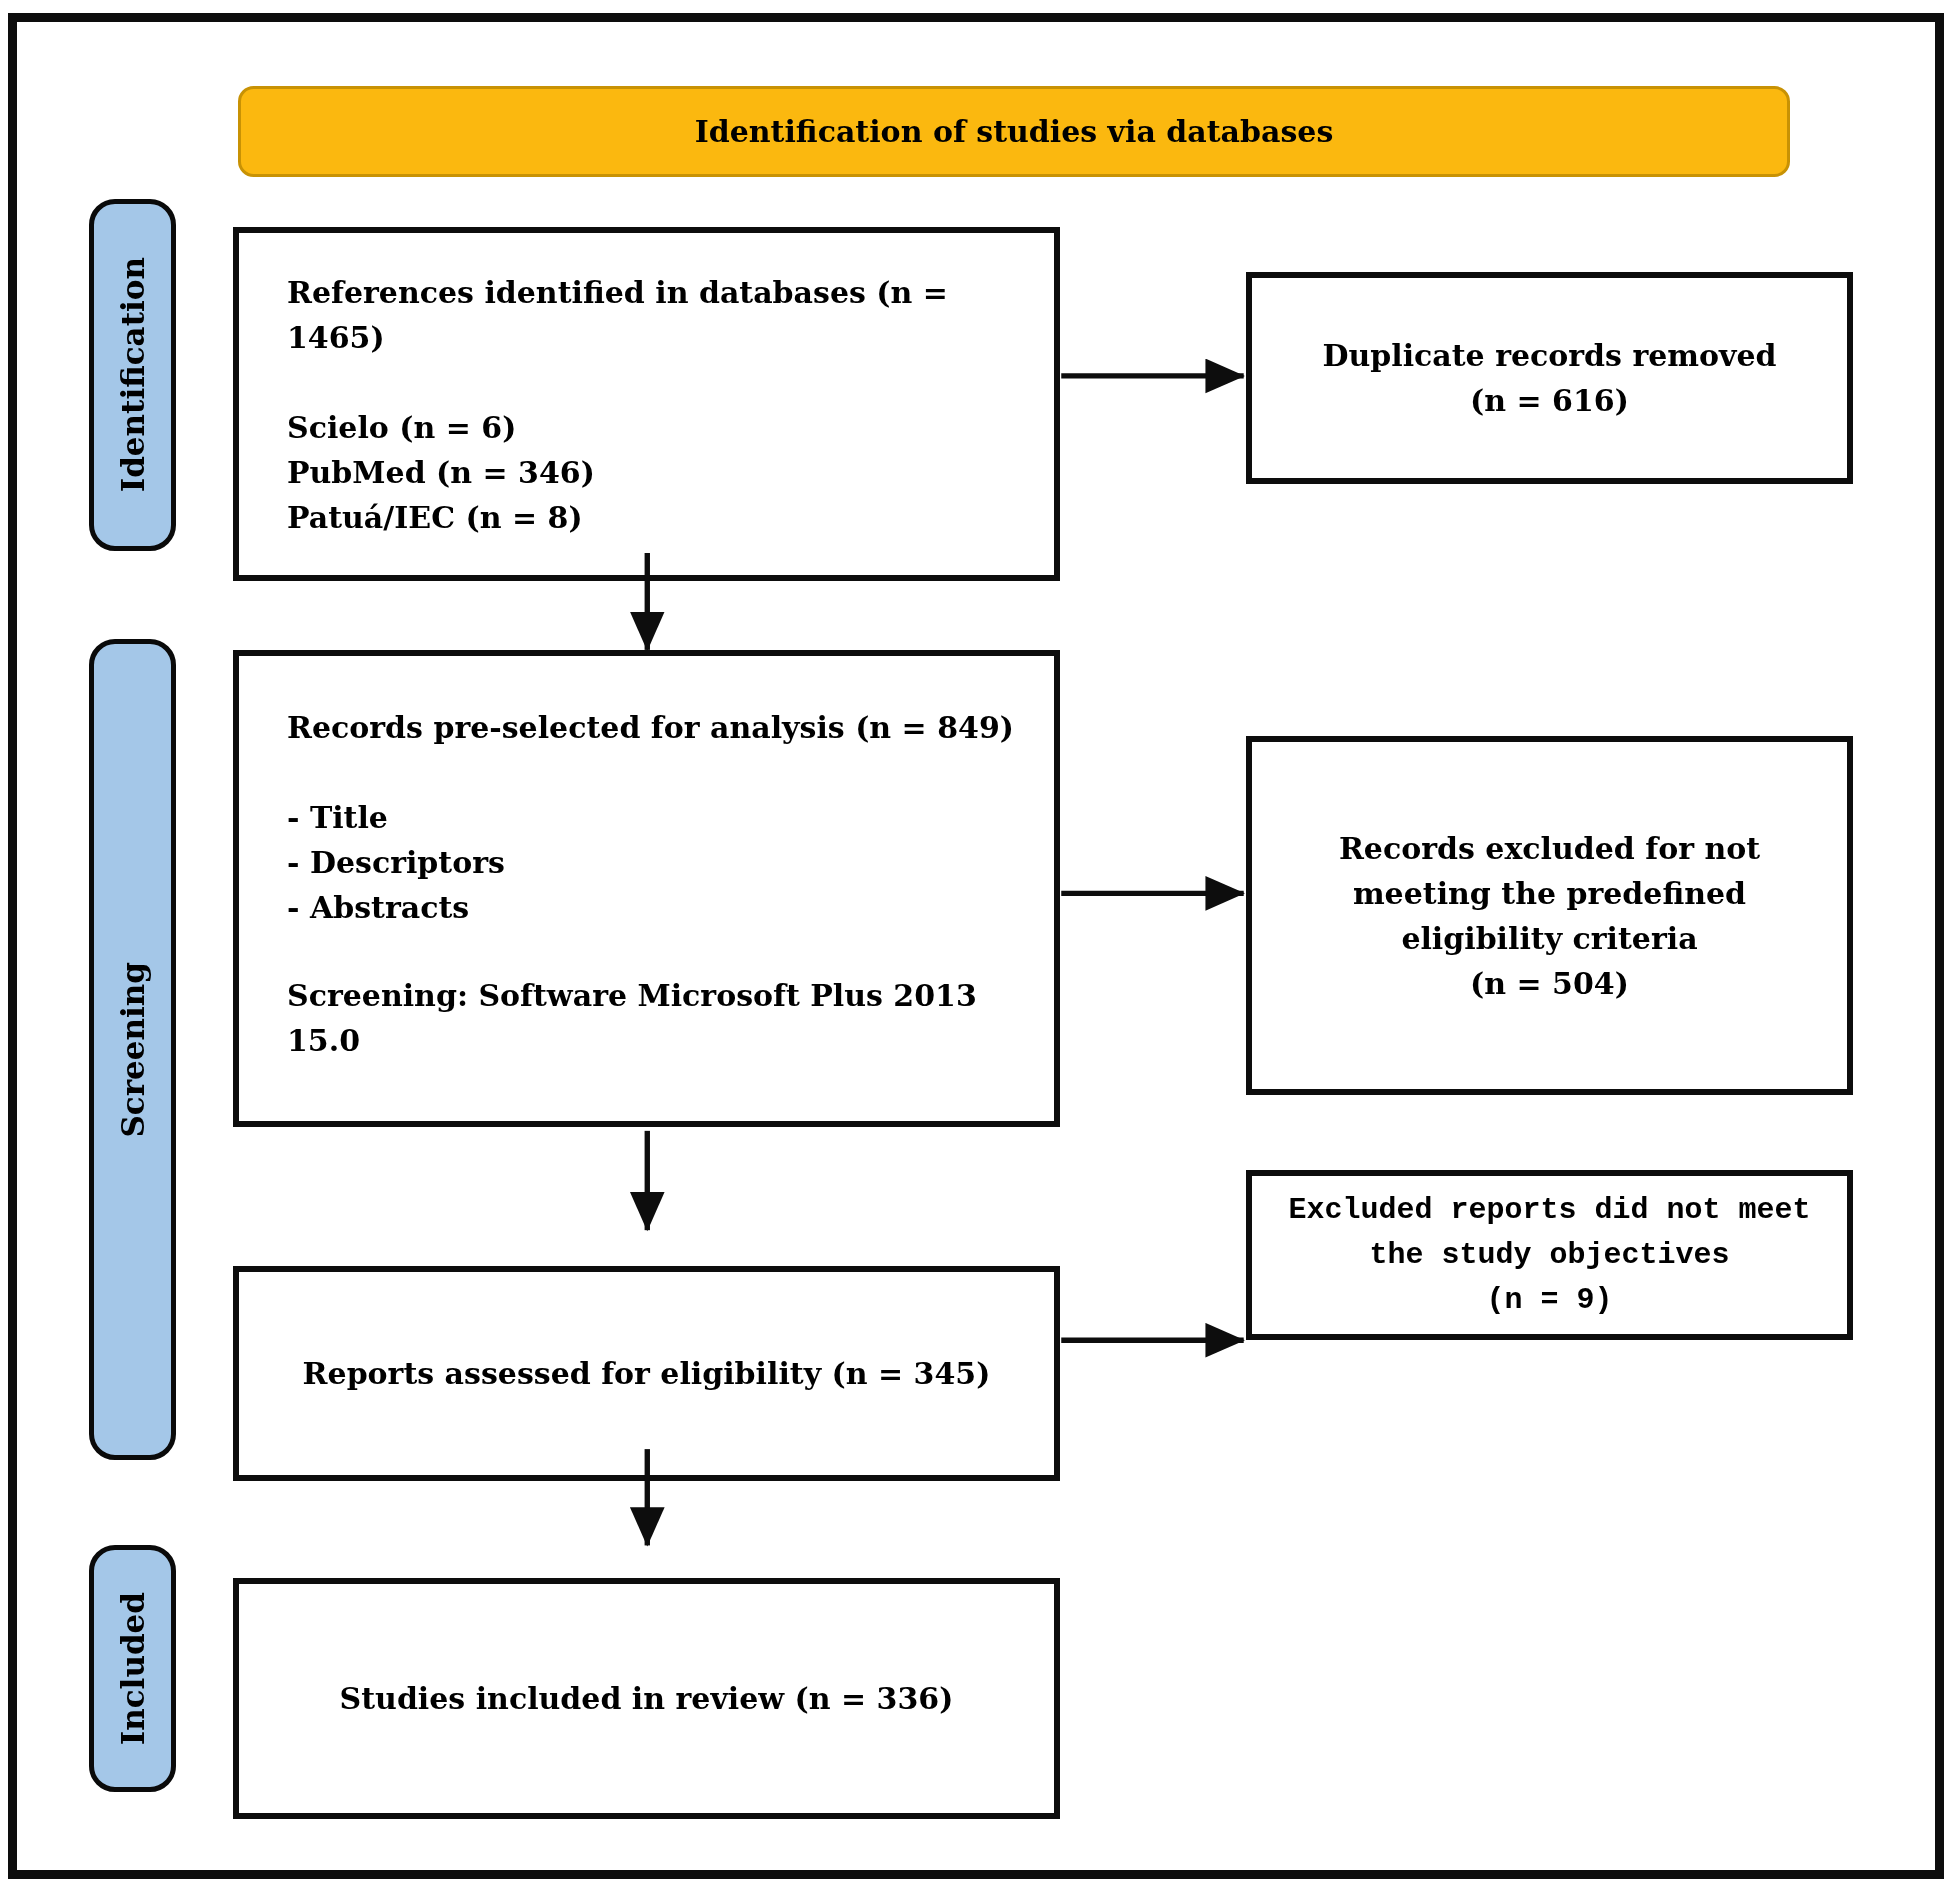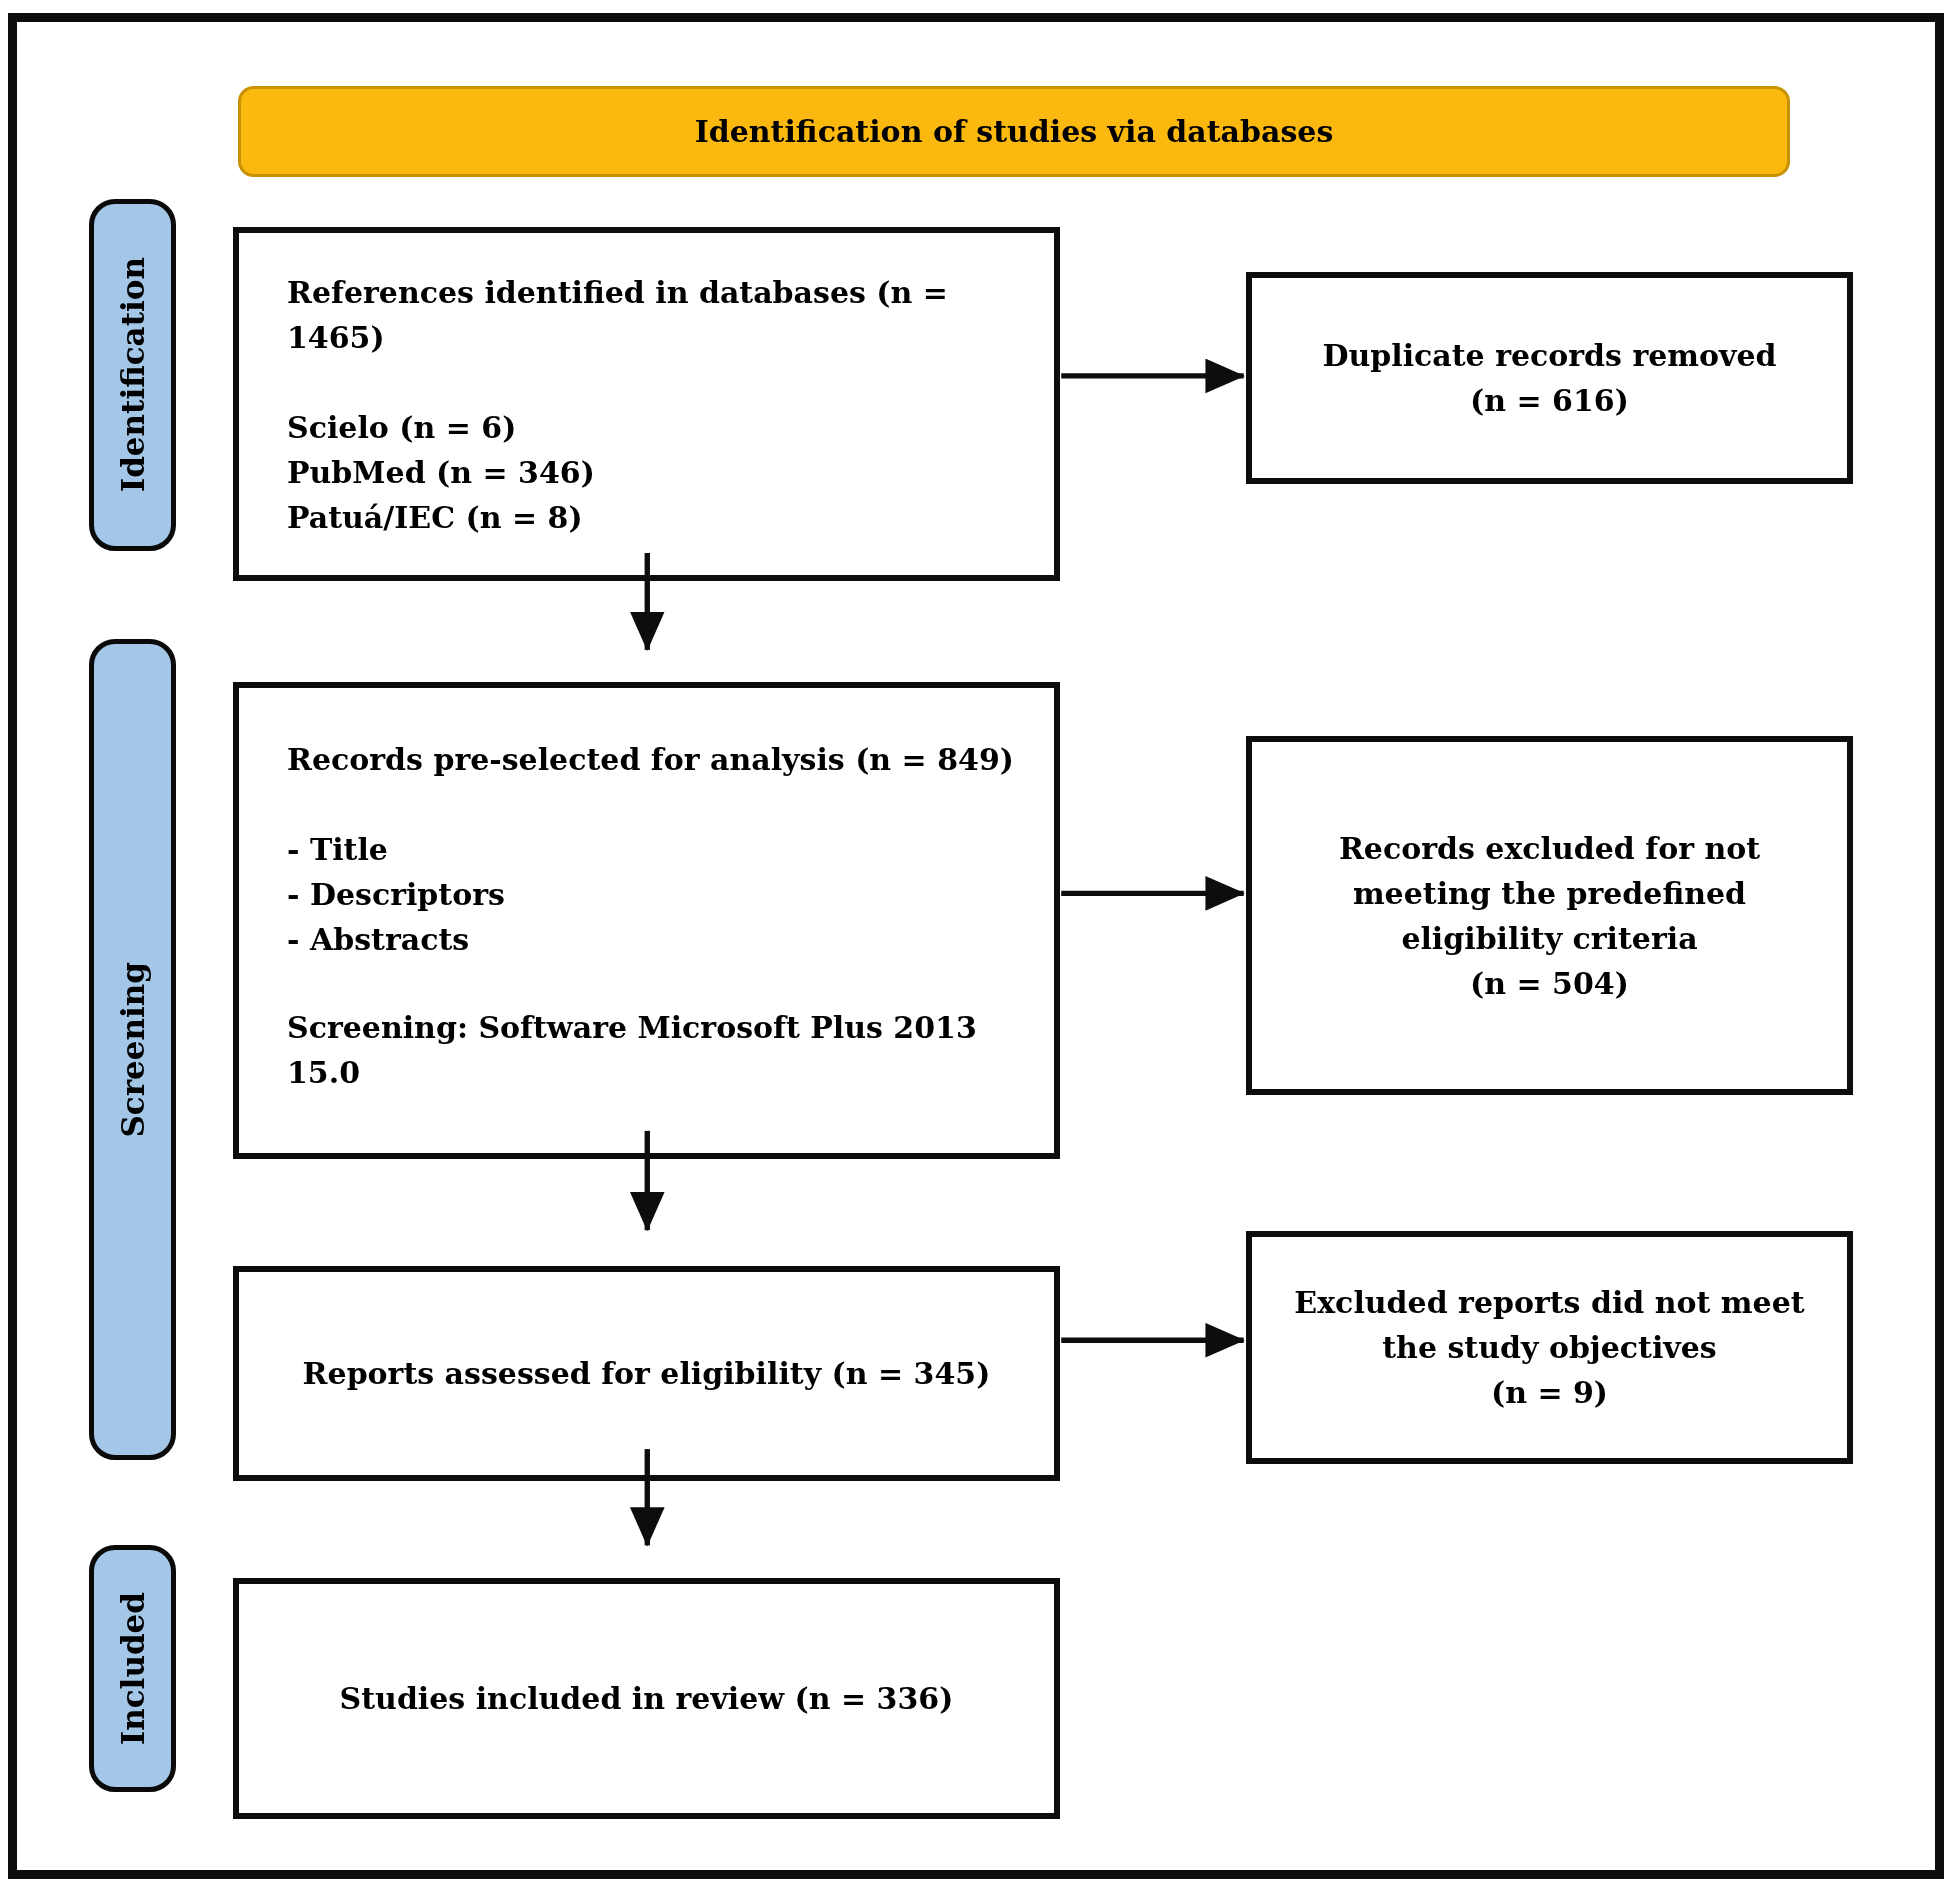--- a/index.html
+++ b/index.html
@@ -52,26 +52,26 @@
   .wbox {
     position: absolute;
     box-sizing: border-box;
     background: #ffffff;
     border: 6px solid #0d0d0d;
     font-weight: bold; font-size: 30px; line-height: 1.5;
   }
   .left-col  { left: 233px;  width: 827px; margin-top: 30px; }
   .right-col { left: 1246px; width: 607px; }
   #box-identified  { top: 197px;  height: 354px; padding: 37px 18px 0 48px; }
-  #box-preselected { top: 652px; height: 477px; padding: 49px 18px 0 48px; }
+  #box-preselected { top: 620px; height: 477px; padding: 49px 18px 0 48px; }
   #box-assessed    { top: 1236px; height: 215px; }
   #box-included    { top: 1548px; height: 241px; }
   #box-duplicates  { top: 272px;  height: 212px; }
   #box-excluded1   { top: 736px; height: 359px; }
-  #box-excluded2   { top: 1231px; height: 233px; }
+  #box-excluded2   { top: 1170px; height: 170px; font-family: Liberation Mono, monospace; }
   .vcenter {
     display: flex; flex-direction: column;
     align-items: center; justify-content: center;
     text-align: left;
   }
   .gap-list   { margin-top: 45px; }
   .gap-note   { margin-top: 43px; }
   #arrows { position: absolute; left: 0; top: 0; pointer-events: none; }
 </style>
 </head>

